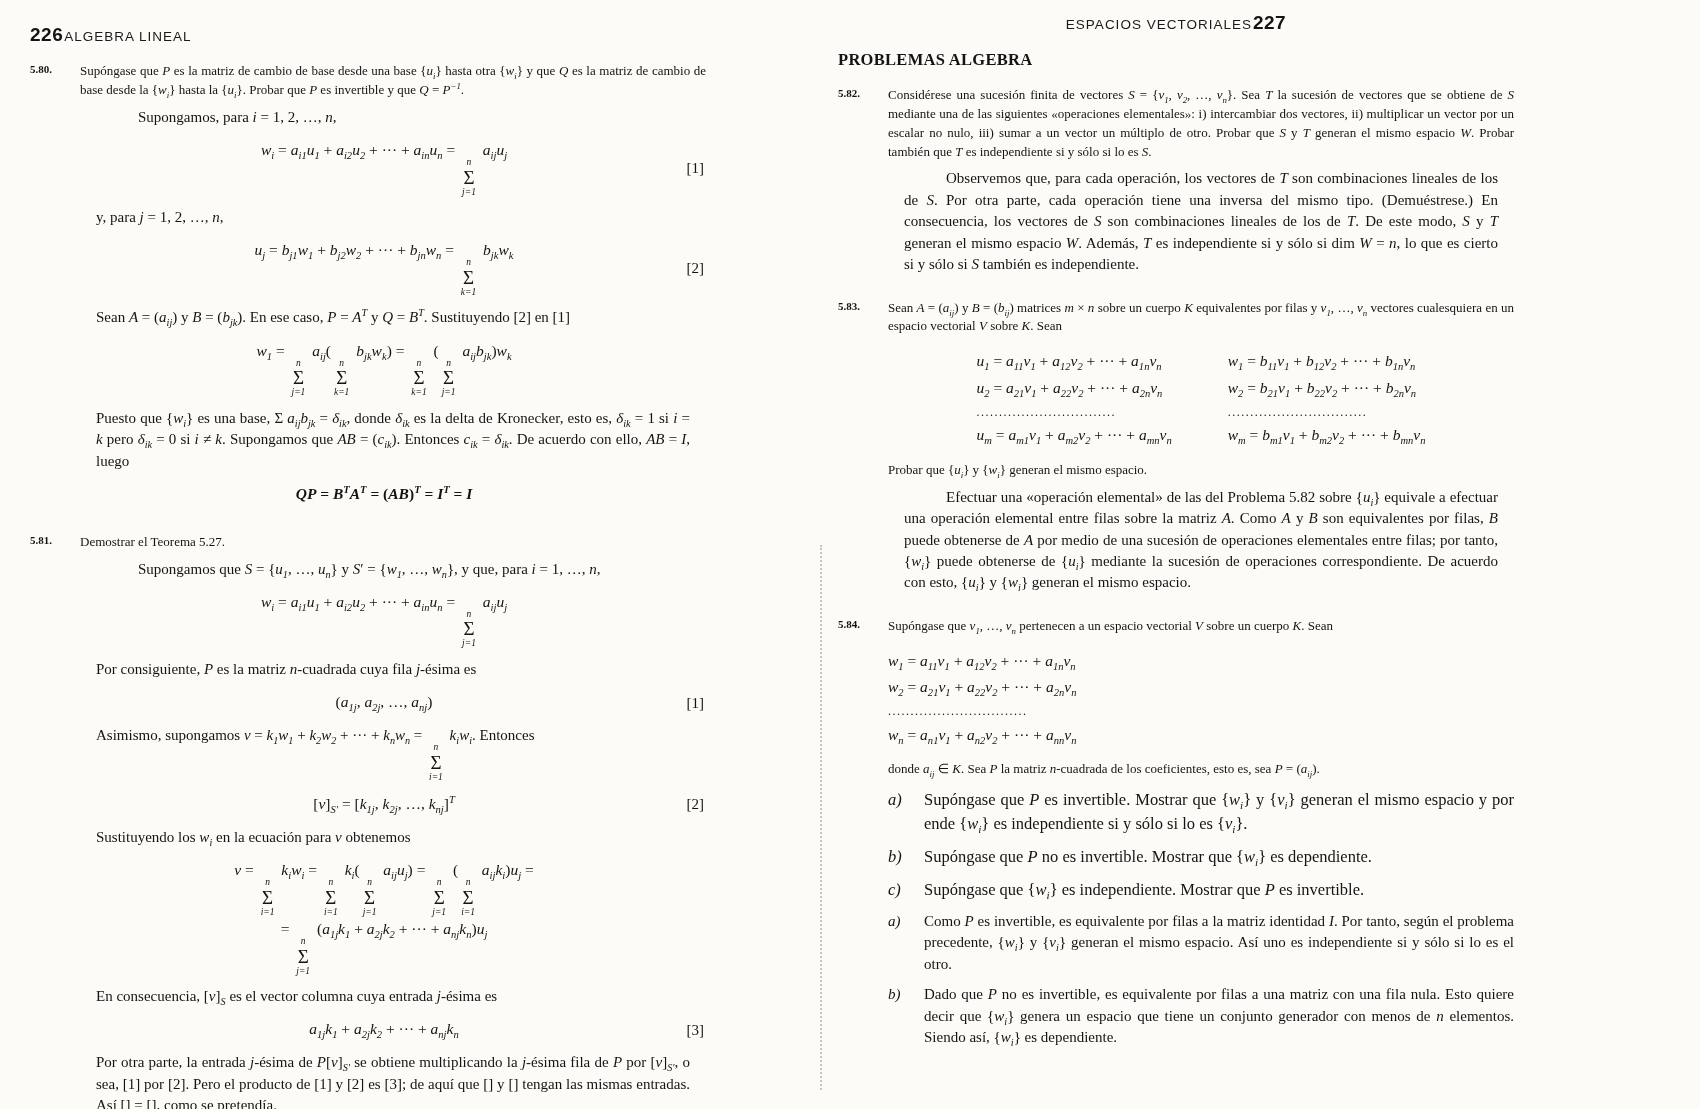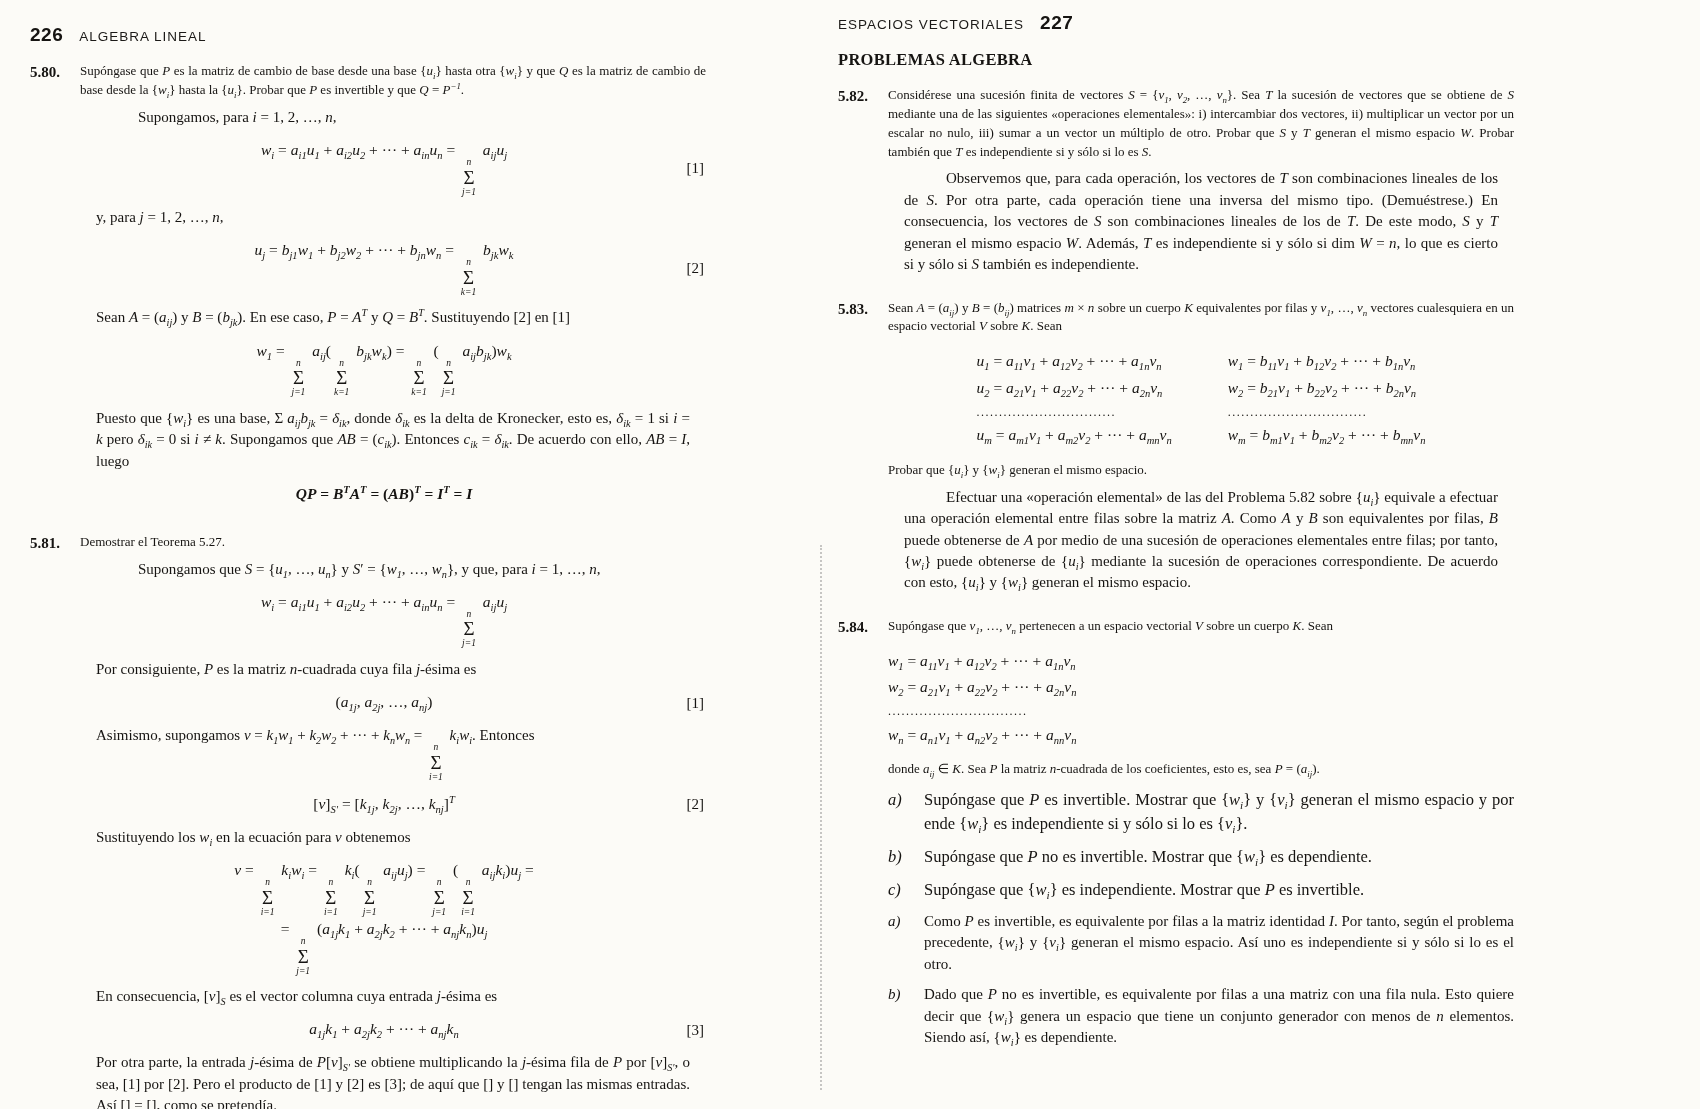--- a/index.html
+++ b/index.html
@@ -6,30 +6,30 @@
   body{
     width:1700px;height:1109px;position:relative;overflow:hidden;
     background:#fcfbf7;color:#161412;
     font-family:"Liberation Serif",serif;
     -webkit-font-smoothing:antialiased;
   }
   .page{position:absolute;top:0}
   .page.l{left:30px;width:676px;padding-top:24px}
   .page.r{left:838px;width:676px;padding-top:12px}
 
-  .runhead{display:flex;align-items:baseline;gap:16px;
+  .runhead{display:flex;align-items:baseline;gap:1px;
     font-family:"Liberation Sans",sans-serif;margin-bottom:16px}
-  .runhead.right{justify-content:flex-start}
+  .runhead.right{justify-content:center}
   .pgnum{font-size:19px;font-weight:bold;letter-spacing:.5px}
   .rtitle{font-size:13.5px;letter-spacing:1px;color:#1c1a18}
 
   .sechead{font-weight:bold;font-size:16.5px;margin:6px 0 16px 0;letter-spacing:.3px}
 
   .problem{display:flex;margin-bottom:16px}
-  .pnum{width:50px;flex:none;font-weight:bold;font-size:15px;line-height:1.45}
+  .pnum{width:50px;flex:none;font-weight:bold;font-size:11px;line-height:1.45}
   .pbody{flex:1;min-width:0}
 
   .stmt{font-size:13px;line-height:1.45;text-align:justify;margin:0 0 4px 0}
   .sol{font-size:15px;line-height:1.43;text-align:justify;margin:7px 16px}
   .ind{text-indent:42px}
 
   .eq{position:relative;text-align:center;font-size:15.5px;margin:10px 18px 10px 0;line-height:1.6}
   .eq .line{display:block}
   .eqlabel{position:absolute;right:-16px;top:50%;transform:translateY(-50%);font-size:15px;font-style:normal}
   .bold{font-weight:bold}

